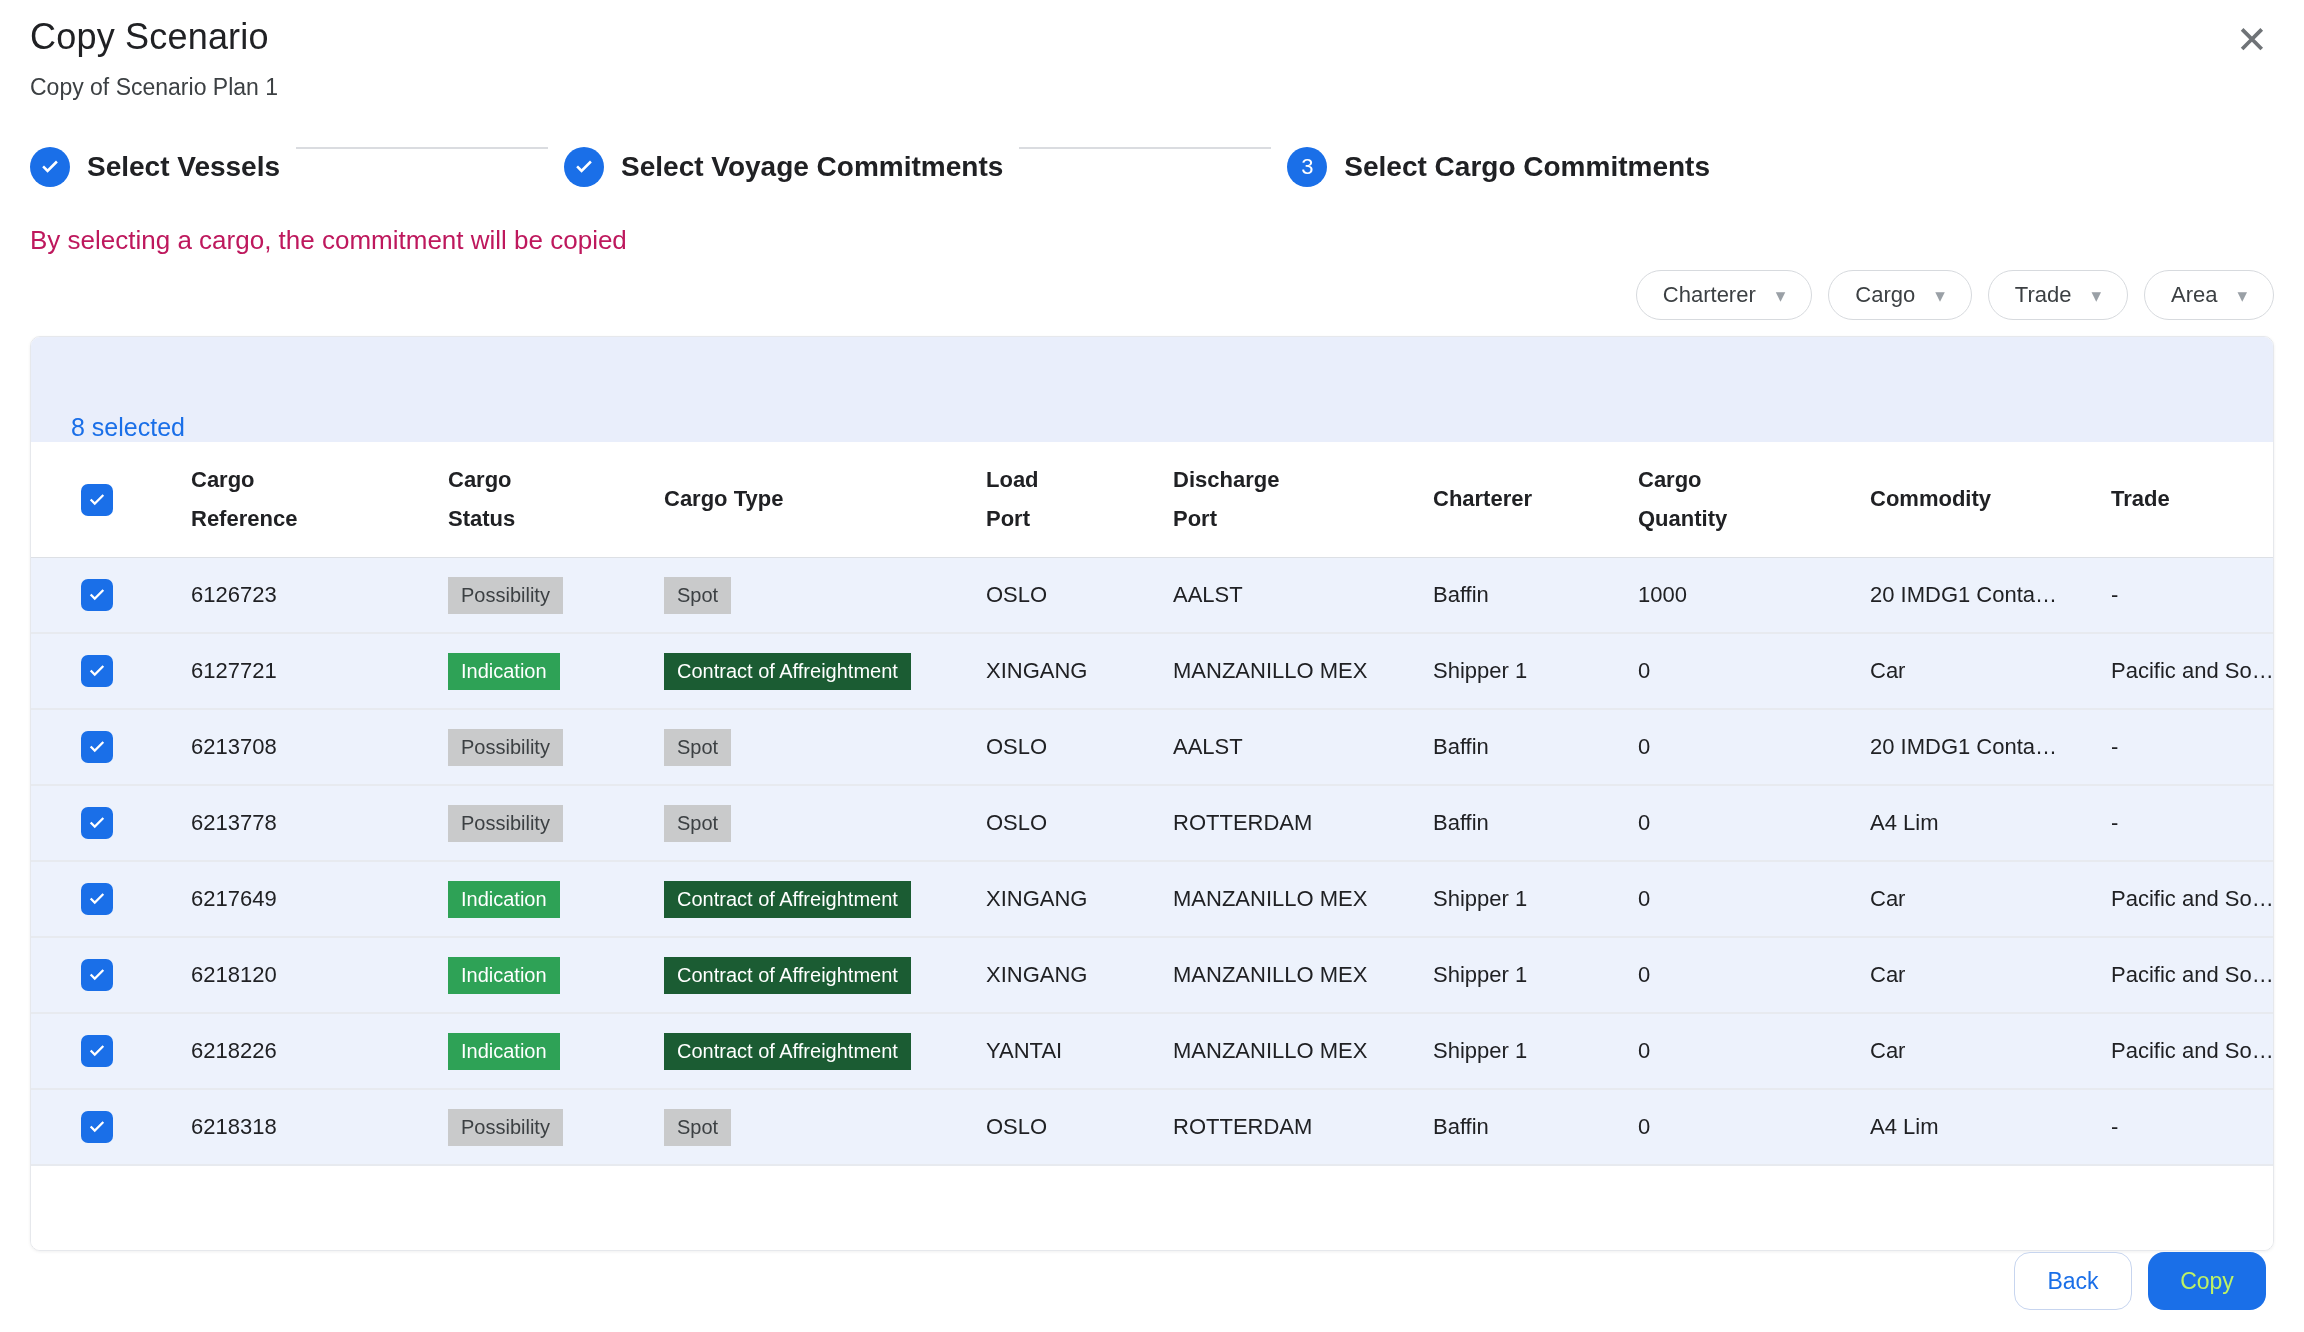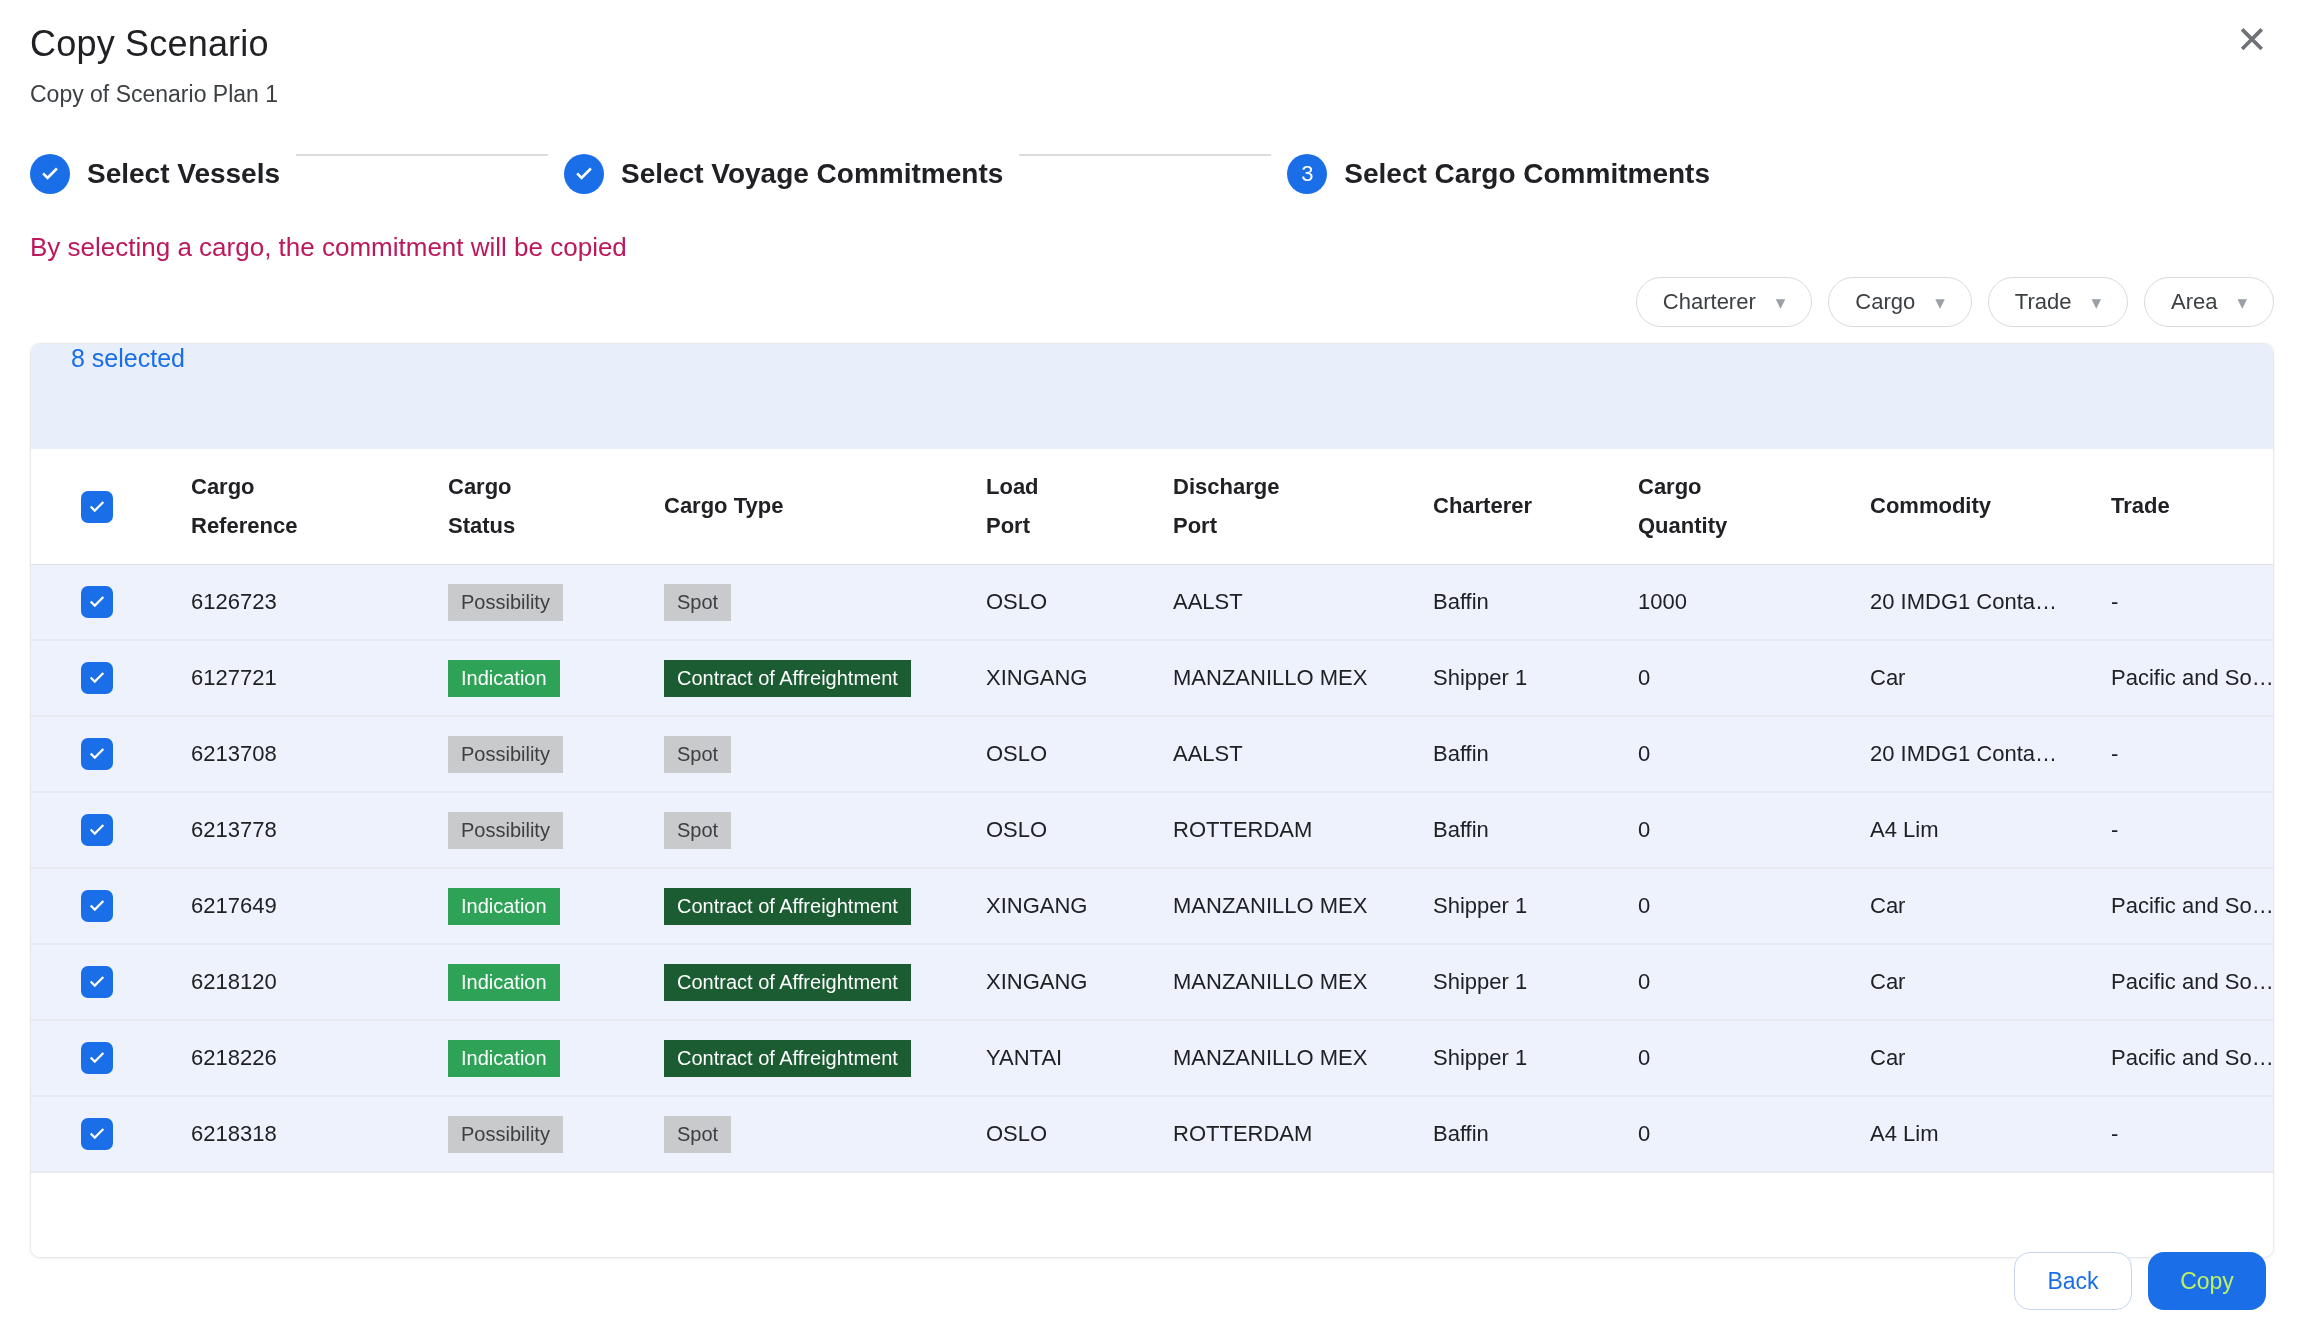--- a/index.html
+++ b/index.html
@@ -1,19 +1,19 @@
 <!DOCTYPE html>
 <html style="--accent: #1A6FE8; --selected-bar-bg: #E9EEFB; --row-bg: #EDF2FC; --badge-green: #2EA256; --badge-dark-green: #1B5C33;"><head>
 <meta charset="utf-8">
 <style>
   * { margin:0; padding:0; box-sizing:border-box; }
   html,body { width:2304px; height:1332px; background:#fff; overflow:hidden;
     font-family:"Liberation Sans", sans-serif; color:#202124; }
 
-  .dialog { position:relative; width:2304px; height:1332px; padding:7px 30px; }
+  .dialog { position:relative; width:2304px; height:1332px; padding:0 30px; }
 
   
   .dialog-header { padding-top:16px; }
   .title { font-size:36px; font-weight:500; letter-spacing:.2px; color:#202124; }
   .subtitle { margin-top:16px; font-size:23px; color:#3c4043; }
   .close-btn { position:absolute; top:14px; right:26px; width:52px; height:52px;
     background:none; border:none; font-size:38px; color:#6f7377; cursor:pointer; line-height:1; }
 
   
   .stepper { display:flex; align-items:flex-start; margin-top:46px; }
@@ -30,21 +30,21 @@
   .filters { display:flex; justify-content:flex-end; gap:16px; margin-top:14px; }
   .pill { display:flex; align-items:center; gap:20px; height:50px; padding:0 26px;
     border:1.5px solid #d7dade; border-radius:26px; background:#fff; cursor:pointer;
     font-family:inherit; font-size:22px; color:#3c4043; }
   .caret { font-size:19px; color:#9aa0a6; line-height:1; }
 
   
   .table-card { margin-top:16px; height:915px; border:1px solid #e6e8ec; border-radius:10px;
     overflow:hidden; display:flex; flex-direction:column; box-shadow:0 1px 3px rgba(60,64,67,.08); }
   .selected-bar { height:105px; flex:0 0 auto; background:var(--selected-bar-bg);
-    display:flex; align-items:flex-start; padding:0 40px; }
+    display:flex; align-items:flex-end; padding:0 40px; }
   .selected-text { font-size:25px; color:var(--accent); }
 
   .row-grid { display:grid; grid-template-columns:160px 257px 216px 322px 187px 260px 205px 232px 241px 1fr;
     align-items:center; }
   .thead { height:116px; flex:0 0 auto; background:#fff; border-bottom:1px solid #dde0e5;
     font-size:22px; font-weight:700; }
   .th { line-height:1.75; }
   .th div:empty { display:none; }
 
   .row { height:76px; flex:0 0 auto; background:var(--row-bg); border-bottom:2px solid #e7eaef;

